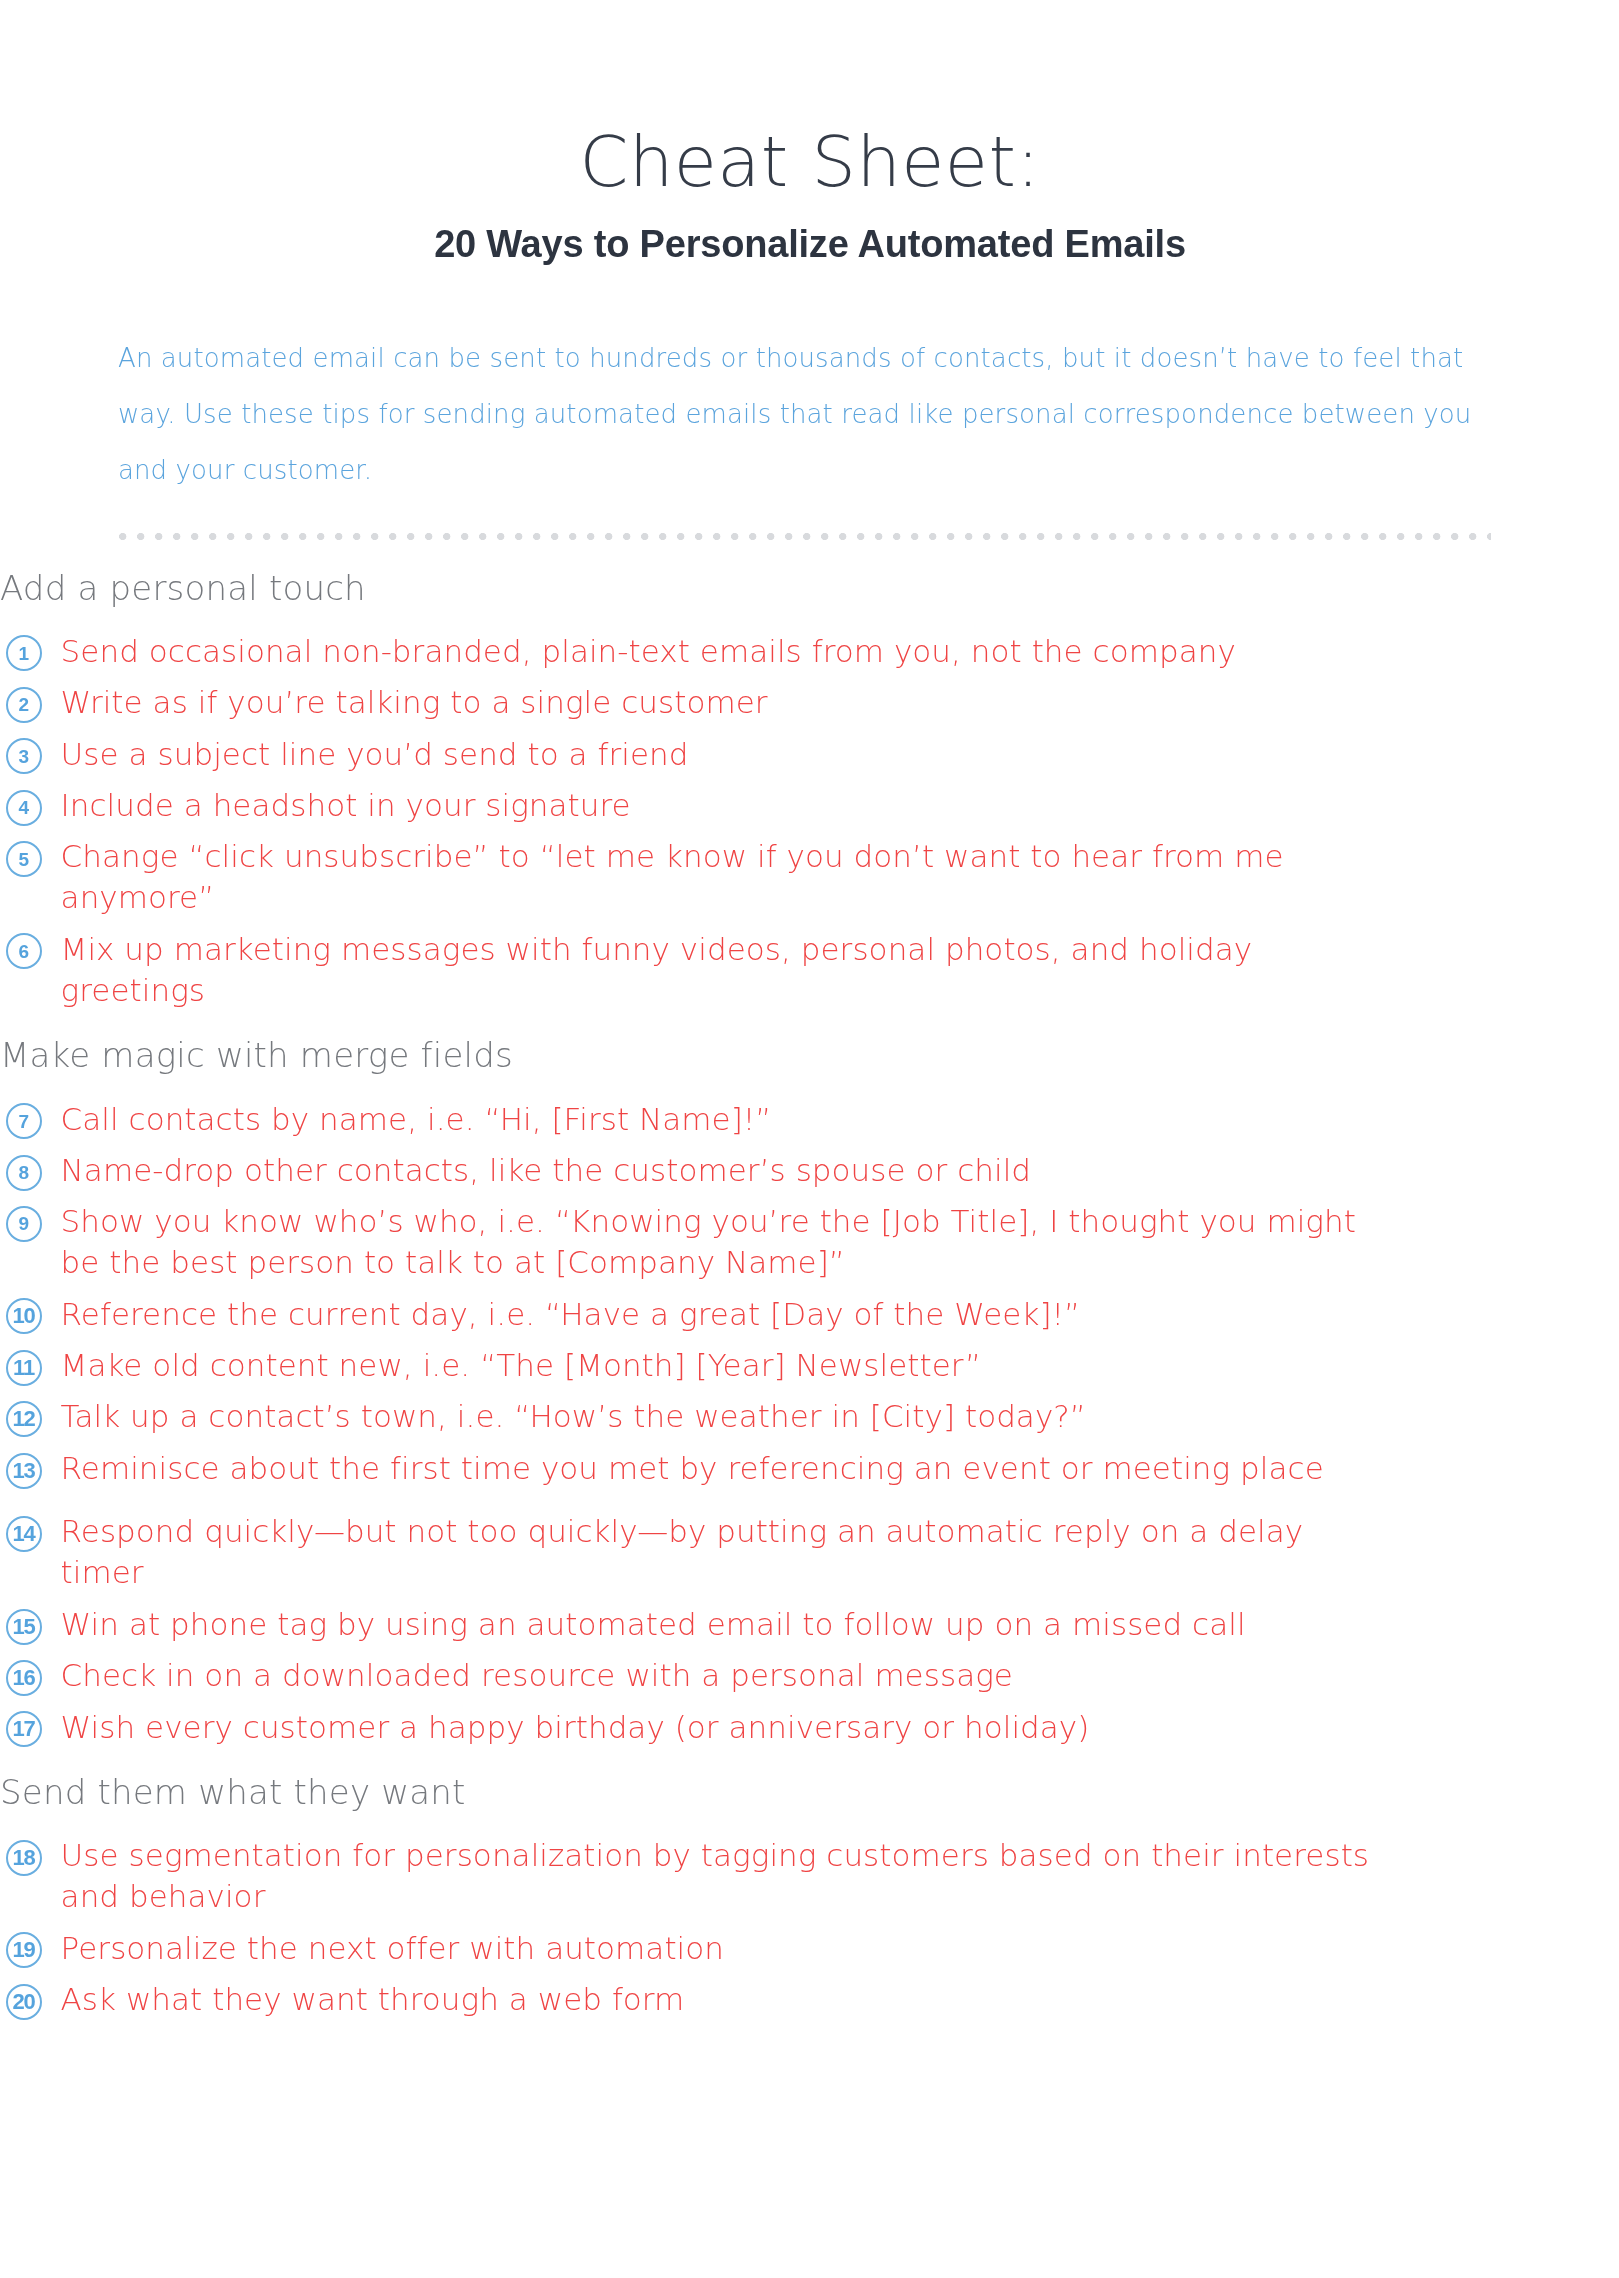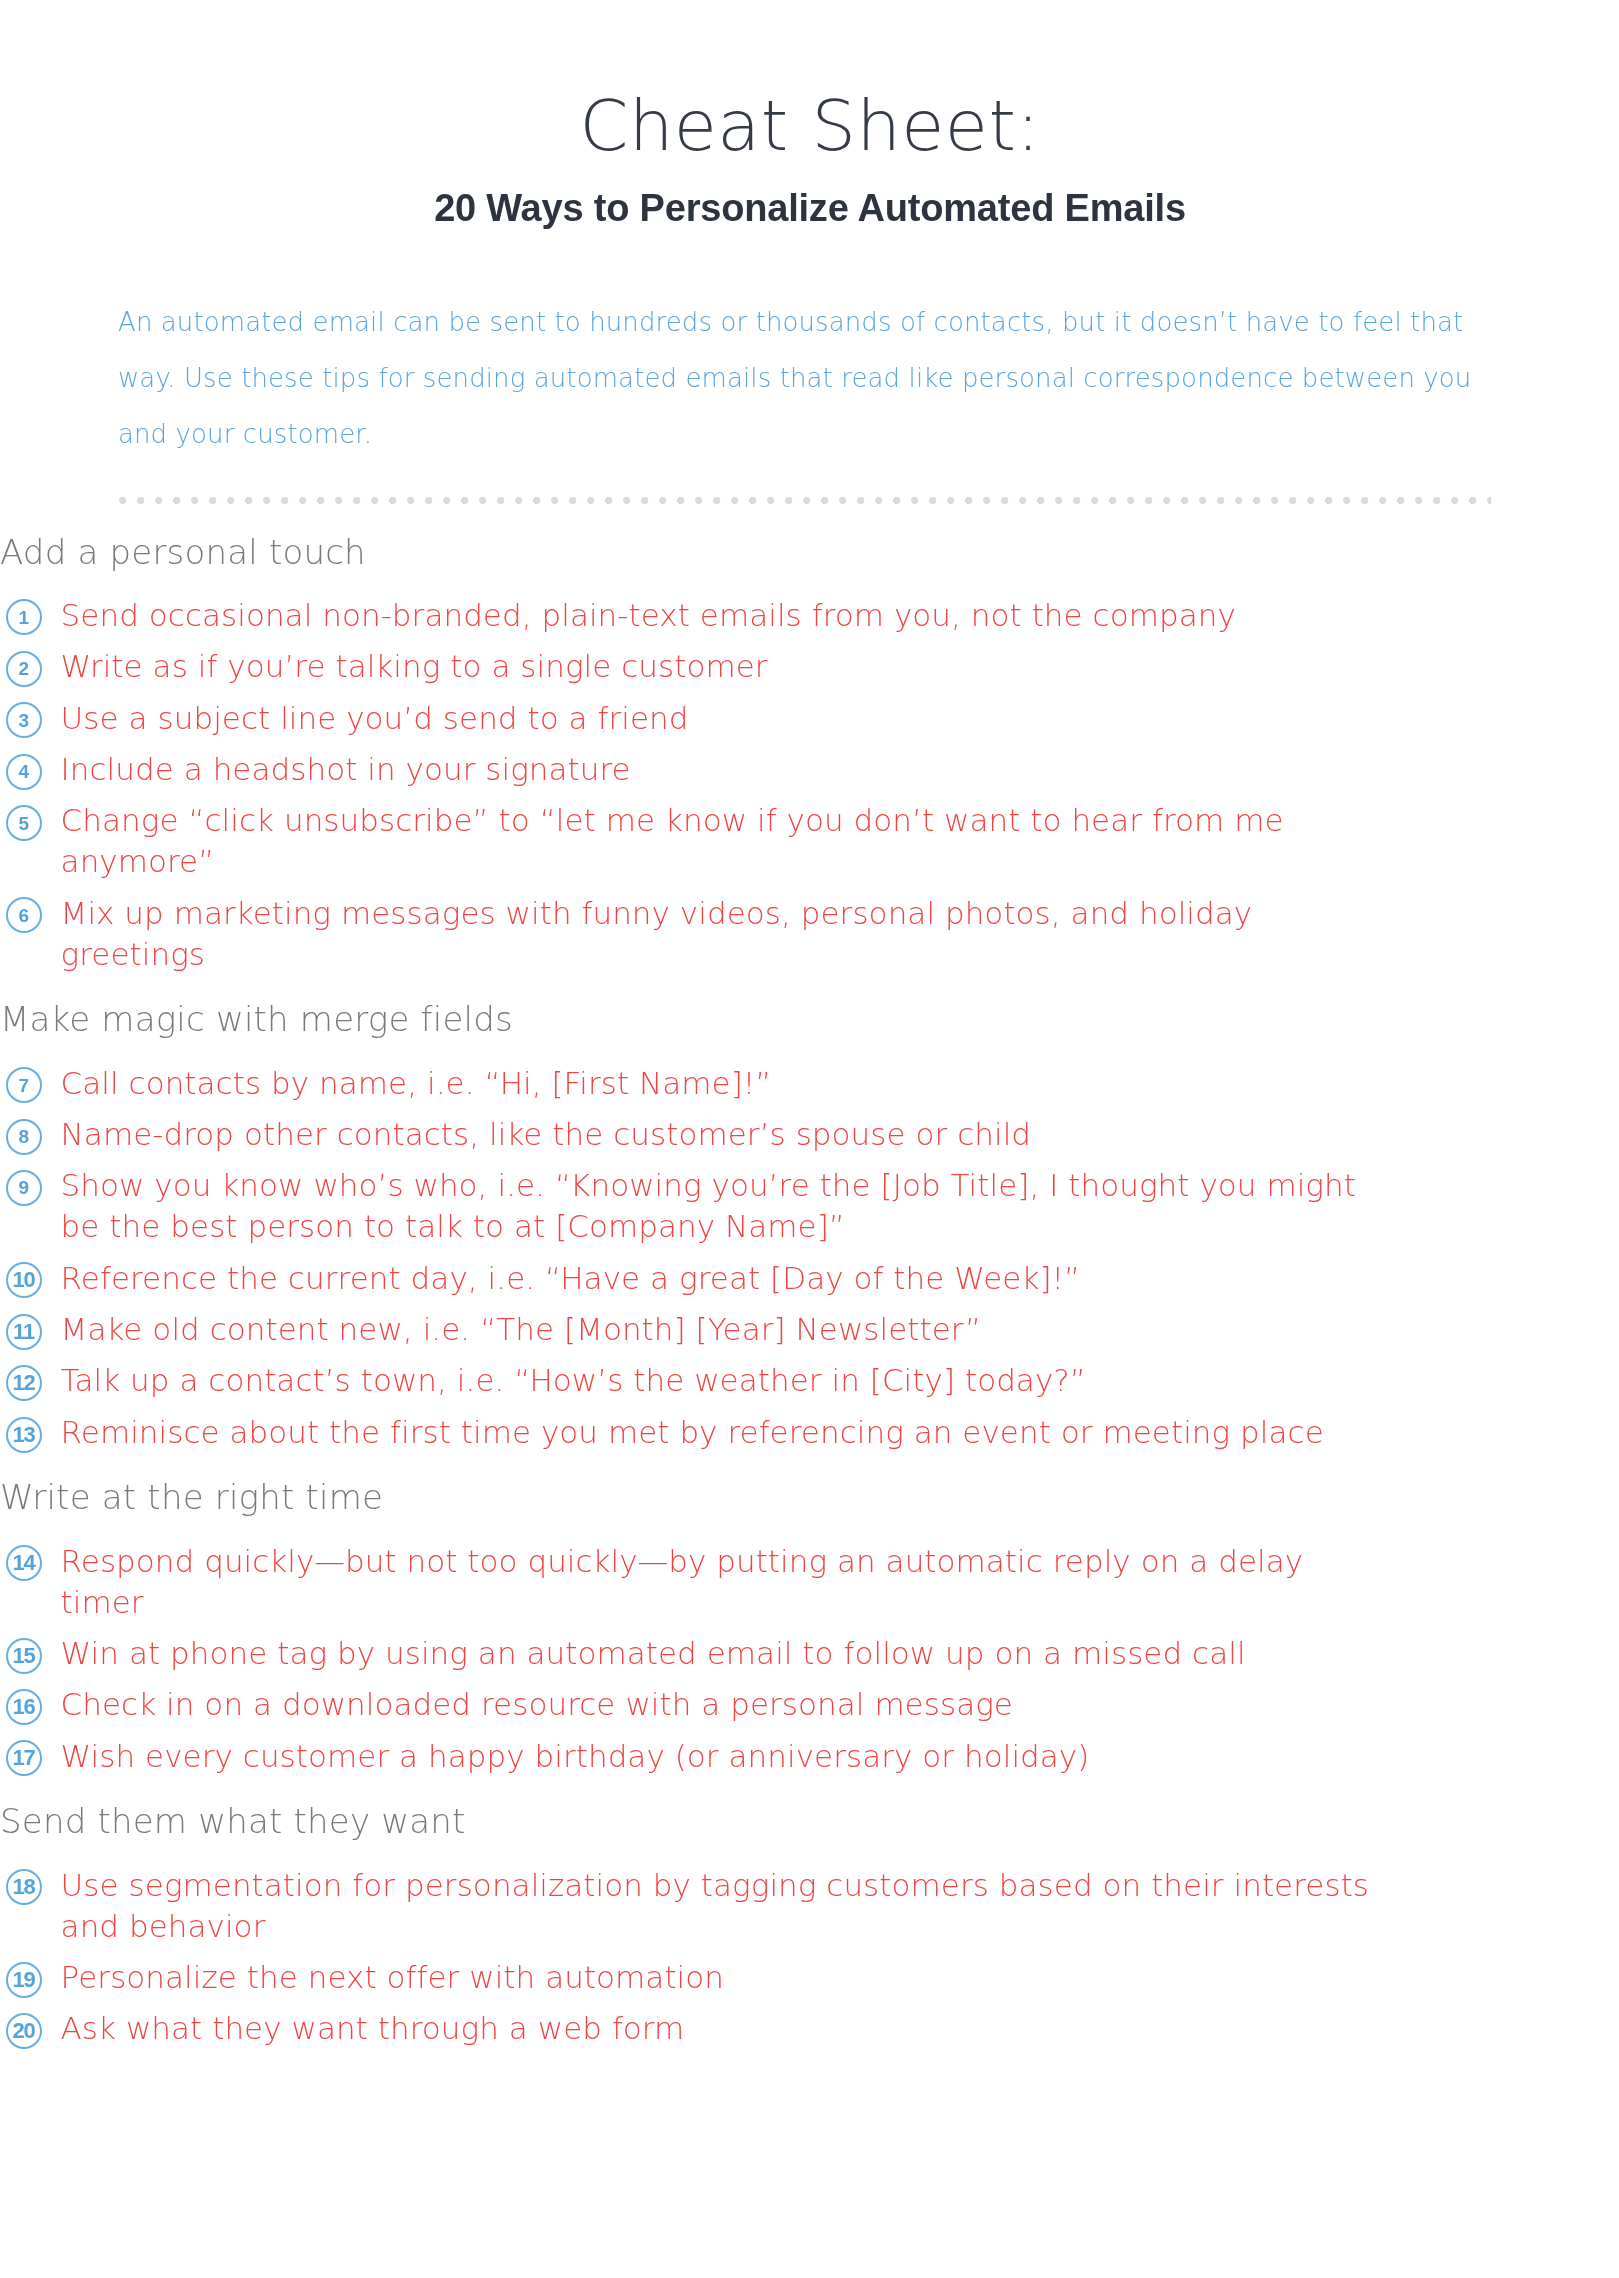--- a/index.html
+++ b/index.html
@@ -14,20 +14,21 @@
     font-family:"Liberation Sans", sans-serif;
     -webkit-font-smoothing:antialiased;
   }
 
   .page {
     position:relative;
     width:1620px;
     height:2112px;
     background:#ffffff;
     overflow:hidden;
+    margin-top:36px;
   }
 
   
   .header {
     padding-top:90px;
     text-align:center;
   }
 
   .doc-title {
     font-family:"DejaVu Sans", sans-serif;
@@ -230,21 +231,20 @@
           </li>
           <li class="tip">
             <div class="tip-badge wide">
               <span>13</span>
             </div>
             <div class="tip-text">Reminisce about the first time you met by referencing an event or meeting place</div>
           </li>
         </ul>
       </section>
       <section class="section">
-        <h2 class="section-heading">Write at the right time</h2>
         <ul class="tips">
           <li class="tip">
             <div class="tip-badge wide">
               <span>14</span>
             </div>
             <div class="tip-text">Respond quickly—but not too quickly—by putting an automatic reply on a delay timer</div>
           </li>
           <li class="tip">
             <div class="tip-badge wide">
               <span>15</span>

